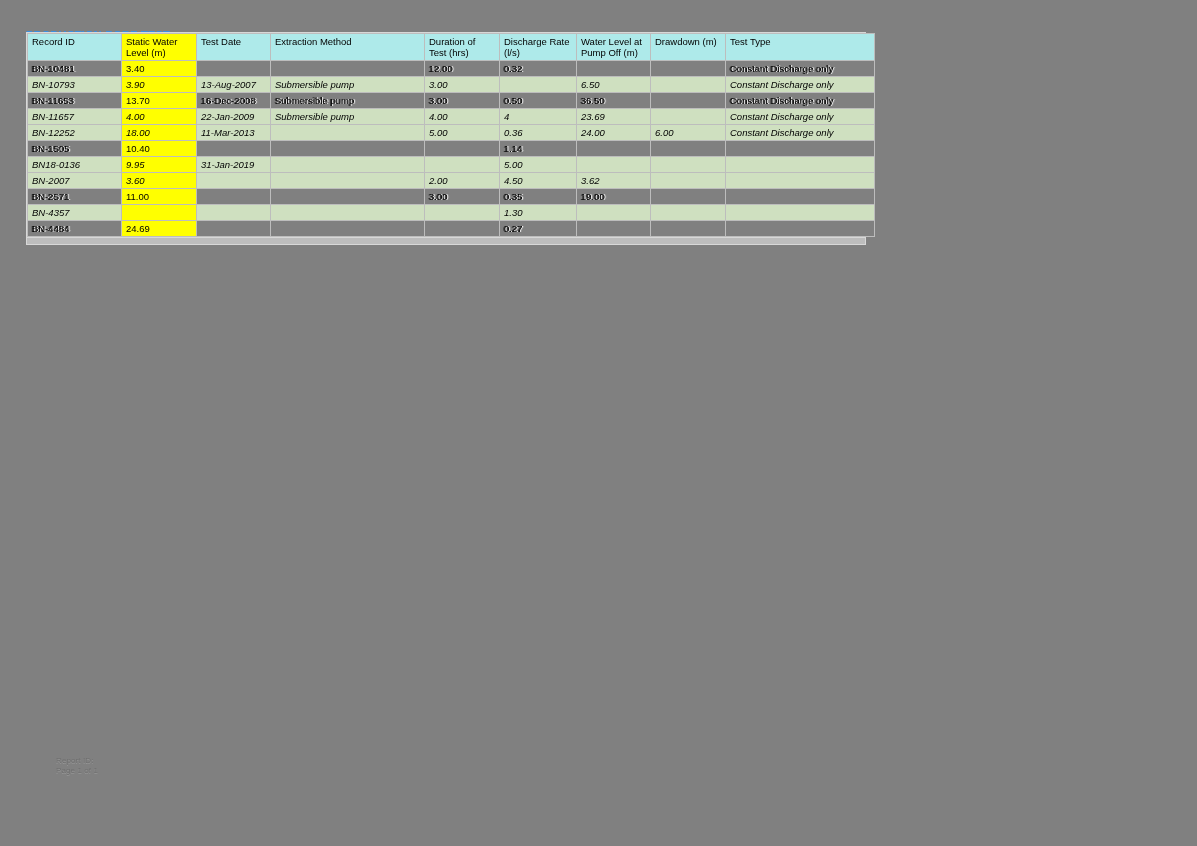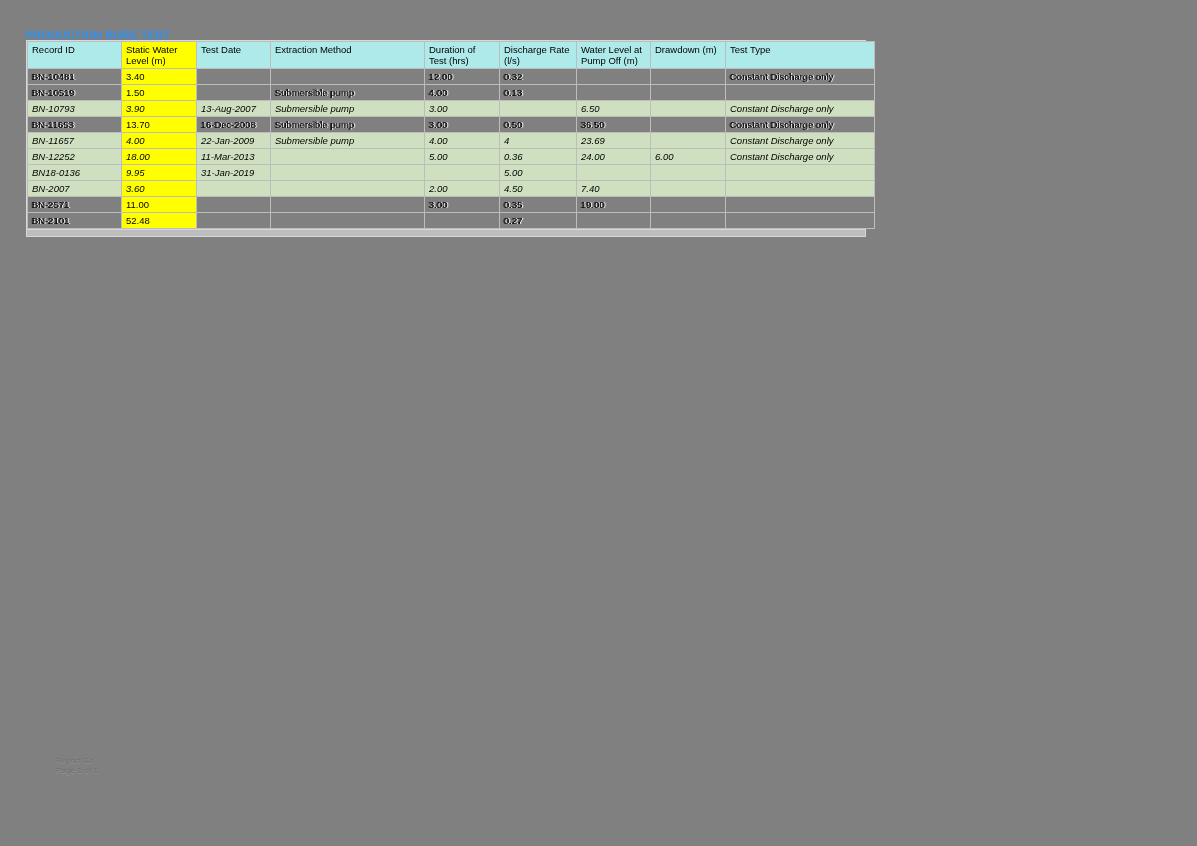--- a/index.html
+++ b/index.html
@@ -29,21 +29,21 @@
     color: #3a8fe0;
     letter-spacing: 0.2px;
     white-space: nowrap;
     text-shadow: 0 0 0 #3a8fe0;
   }
 
   
   #table-wrap {
     position: absolute;
     left: 26px;
-    top: 40px;
+    top: 32px;
     width: 840px;
     border: 1px solid #d8d8d8;
     background: #c8c8c8;
     box-sizing: border-box;
   }
 
   table.report {
     border-collapse: separate;
     border-spacing: 1px;
     width: 100%;
@@ -167,31 +167,20 @@
             <td><span class="ghost">BN-10481</span></td>
             <td class="col-swl"><span class="ghost">3.40</span></td>
             <td>&nbsp;</td>
             <td>&nbsp;</td>
             <td><span class="ghost">12.00</span></td>
             <td><span class="ghost">0.32</span></td>
             <td>&nbsp;</td>
             <td>&nbsp;</td>
             <td><span class="ghost">Constant Discharge only</span></td>
           </tr>
-          <tr class="row-selected">
-            <td><span class="ghost">BN-10519</span></td>
-            <td class="col-swl"><span class="ghost">1.50</span></td>
-            <td>&nbsp;</td>
-            <td><span class="ghost">Submersible pump</span></td>
-            <td><span class="ghost">4.00</span></td>
-            <td><span class="ghost">0.13</span></td>
-            <td>&nbsp;</td>
-            <td>&nbsp;</td>
-            <td>&nbsp;</td>
-          </tr>
           <tr class="row-normal">
             <td><span>BN-10793</span></td>
             <td class="col-swl"><span>3.90</span></td>
             <td><span>13-Aug-2007</span></td>
             <td><span>Submersible pump</span></td>
             <td><span>3.00</span></td>
             <td>&nbsp;</td>
             <td><span>6.50</span></td>
             <td>&nbsp;</td>
             <td><span>Constant Discharge only</span></td>
@@ -222,56 +211,78 @@
             <td><span>BN-12252</span></td>
             <td class="col-swl"><span>18.00</span></td>
             <td><span>11-Mar-2013</span></td>
             <td>&nbsp;</td>
             <td><span>5.00</span></td>
             <td><span>0.36</span></td>
             <td><span>24.00</span></td>
             <td><span>6.00</span></td>
             <td><span>Constant Discharge only</span></td>
           </tr>
+          <tr class="row-selected">
+            <td><span class="ghost">BN-1505</span></td>
+            <td class="col-swl"><span class="ghost">10.40</span></td>
+            <td>&nbsp;</td>
+            <td>&nbsp;</td>
+            <td>&nbsp;</td>
+            <td><span class="ghost">1.14</span></td>
+            <td>&nbsp;</td>
+            <td>&nbsp;</td>
+            <td>&nbsp;</td>
+          </tr>
           <tr class="row-normal">
             <td><span>BN18-0136</span></td>
             <td class="col-swl"><span>9.95</span></td>
             <td><span>31-Jan-2019</span></td>
             <td>&nbsp;</td>
             <td>&nbsp;</td>
             <td><span>5.00</span></td>
             <td>&nbsp;</td>
             <td>&nbsp;</td>
             <td>&nbsp;</td>
           </tr>
           <tr class="row-normal">
             <td><span>BN-2007</span></td>
             <td class="col-swl"><span>3.60</span></td>
             <td>&nbsp;</td>
             <td>&nbsp;</td>
             <td><span>2.00</span></td>
             <td><span>4.50</span></td>
-            <td><span>7.40</span></td>
+            <td><span>3.62</span></td>
             <td>&nbsp;</td>
             <td>&nbsp;</td>
           </tr>
           <tr class="row-selected">
             <td><span class="ghost">BN-2571</span></td>
             <td class="col-swl"><span class="ghost">11.00</span></td>
             <td>&nbsp;</td>
             <td>&nbsp;</td>
             <td><span class="ghost">3.00</span></td>
             <td><span class="ghost">0.35</span></td>
             <td><span class="ghost">19.00</span></td>
             <td>&nbsp;</td>
             <td>&nbsp;</td>
           </tr>
-          <tr class="row-selected">
-            <td><span class="ghost">BN-2101</span></td>
-            <td class="col-swl"><span class="ghost">52.48</span></td>
+          <tr class="row-normal">
+            <td><span>BN-4357</span></td>
+            <td class="col-swl">&nbsp;</td>
+            <td>&nbsp;</td>
+            <td>&nbsp;</td>
+            <td>&nbsp;</td>
+            <td><span>1.30</span></td>
+            <td>&nbsp;</td>
+            <td>&nbsp;</td>
+            <td>&nbsp;</td>
+          </tr>
+          <tr class="row-selected">
+            <td><span class="ghost">BN-4484</span></td>
+            <td class="col-swl"><span class="ghost">24.69</span></td>
             <td>&nbsp;</td>
             <td>&nbsp;</td>
             <td>&nbsp;</td>
             <td><span class="ghost">0.27</span></td>
             <td>&nbsp;</td>
             <td>&nbsp;</td>
             <td>&nbsp;</td>
           </tr>
         </tbody>
     </table>

